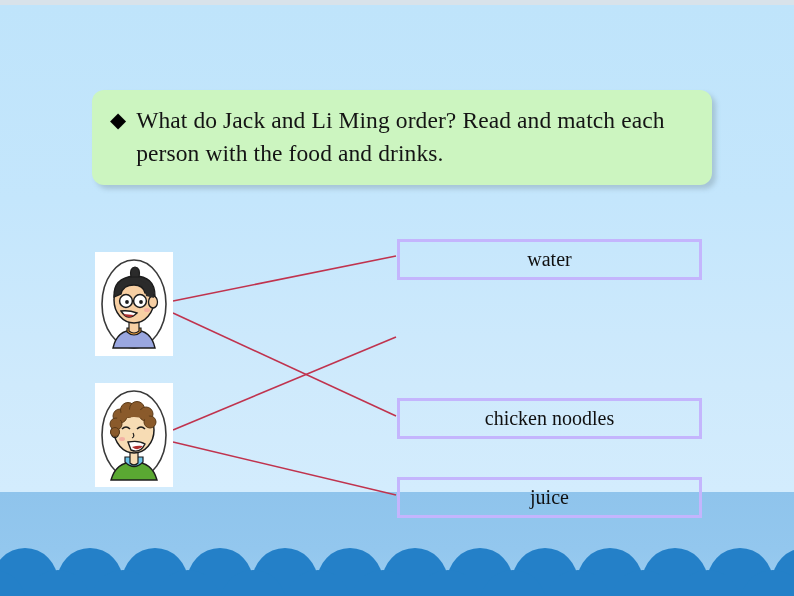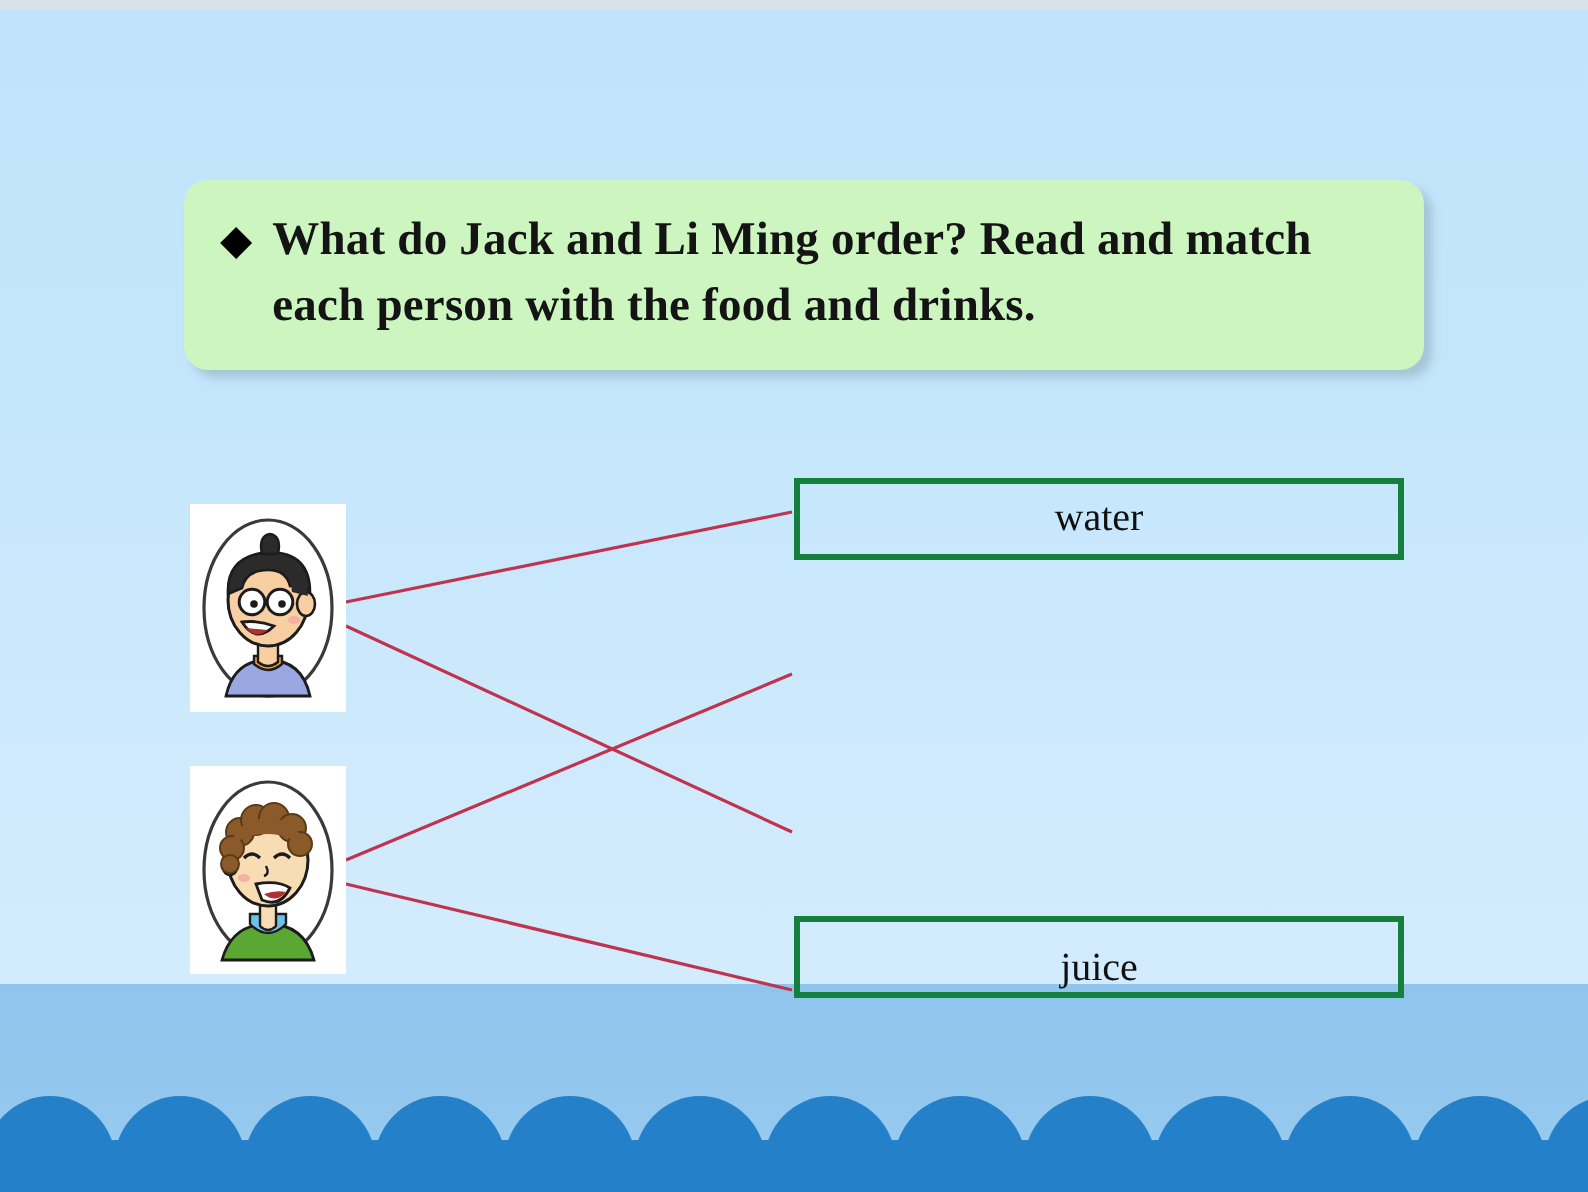--- a/index.html
+++ b/index.html
@@ -70,53 +70,52 @@
     font-size: 21px;
     line-height: 30px;
     color: #000;
     padding-top: 1px;
   }
   .callout-text {
     font-size: 23.5px;
     line-height: 33px;
     color: #141414;
     letter-spacing: 0.1px;
-    font-weight: bold;
   }
 
   
   .avatar {
     position: absolute;
     width: 78px;
     height: 104px;
     background: #ffffff;
   }
   .avatar svg { display: block; }
   .avatar-1 { left: 95px; top: 252px; }
   .avatar-2 { left: 95px; top: 383px; }
 
   
   .answer-box {
     position: absolute;
     left: 397px;
     width: 305px;
     height: 41px;
-    border: 3px solid #15803d;
+    border: 3px solid #c4b5fd;
     box-sizing: border-box;
     background: transparent;
     display: flex;
     align-items: center;
     justify-content: center;
     font-size: 20px;
     color: #101010;
   }
   .answer-box-0 { top: 239px; }
   .answer-box-1 { top: 318px; }
   .answer-box-2 { top: 398px; }
-  .answer-box-3 { top: 458px; align-items: flex-end; }
+  .answer-box-3 { top: 477px; }
 
   
   .lines-layer {
     position: absolute;
     left: 0; top: 0;
     width: 794px; height: 596px;
     pointer-events: none;
   }
 </style>
 </head>
@@ -255,17 +254,20 @@
       <path d="M33 59 Q44 57 50 61 Q45 71 36 67 Z" fill="#ffffff" stroke="#1c1c1c" stroke-width="1.4"></path>
       <path d="M37 64 Q43 69 48 63 Q43 62 37 64 Z" fill="#b03030"></path>
 
       <ellipse cx="27" cy="56" rx="3" ry="2" fill="#f2a8a0" opacity="0.8"></ellipse>
     </svg>
   </div>
 
   <div class="answer-box answer-box-0">
     <span>water</span>
   </div>
+  <div class="answer-box answer-box-2">
+    <span>chicken noodles</span>
+  </div>
   <div class="answer-box answer-box-3">
     <span>juice</span>
   </div>
 
 </div>
 
 </body></html>

